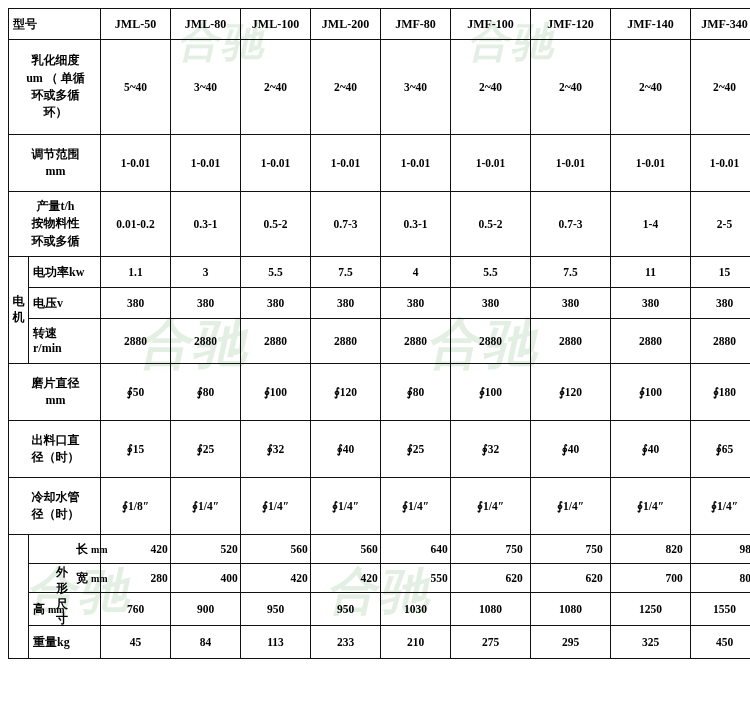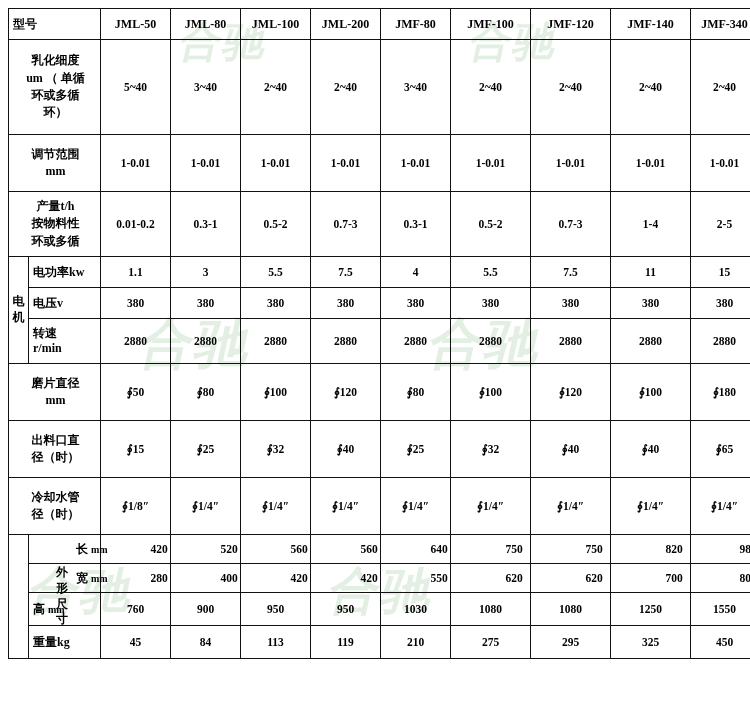--- a/index.html
+++ b/index.html
@@ -359,21 +359,21 @@
         <td class="val">1080</td>
         <td class="val">1250</td>
         <td class="val">1550</td>
       </tr>
 
       <tr class="r-w">
         <td class="dim-name">重量kg</td>
         <td class="val">45</td>
         <td class="val">84</td>
         <td class="val">113</td>
-        <td class="val">119</td>
+        <td class="val">233</td>
         <td class="val">210</td>
         <td class="val">275</td>
         <td class="val">295</td>
         <td class="val">325</td>
         <td class="val">450</td>
       </tr>
 
     </tbody>
   </table>
 </div>

